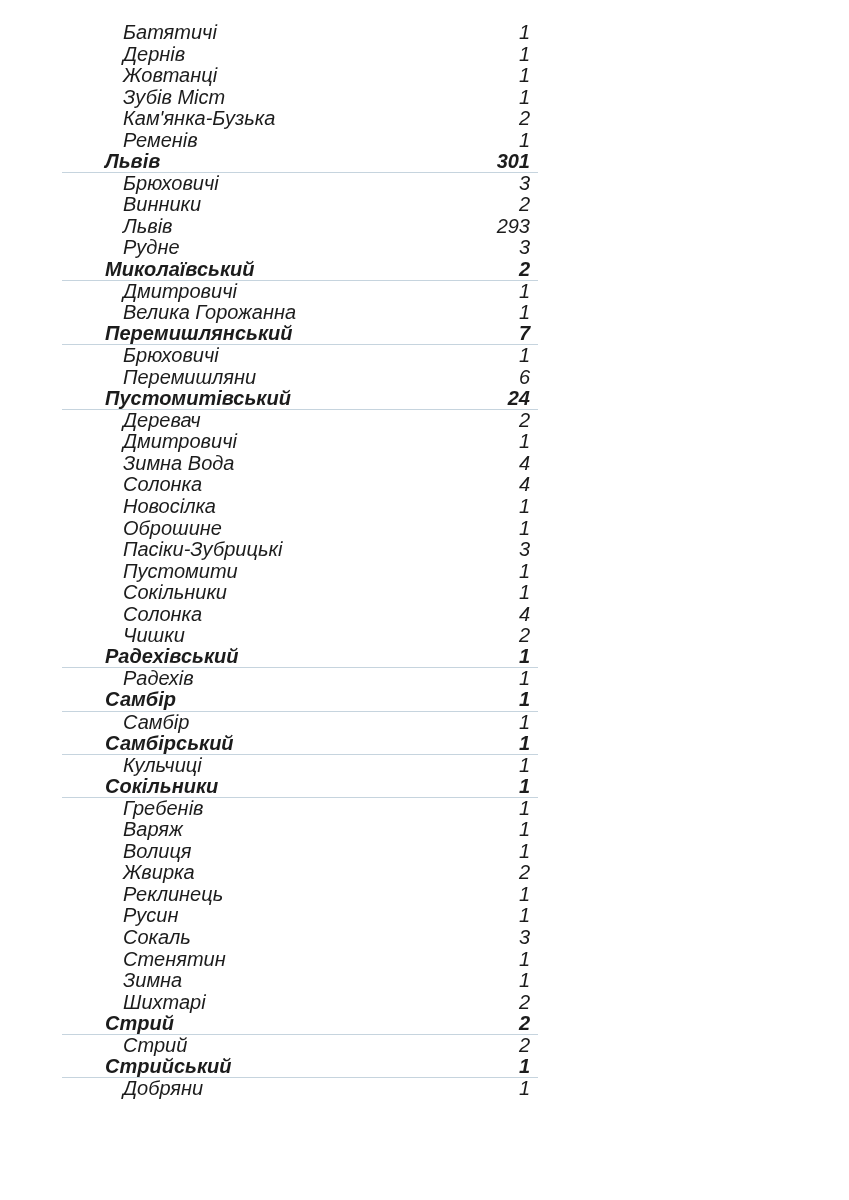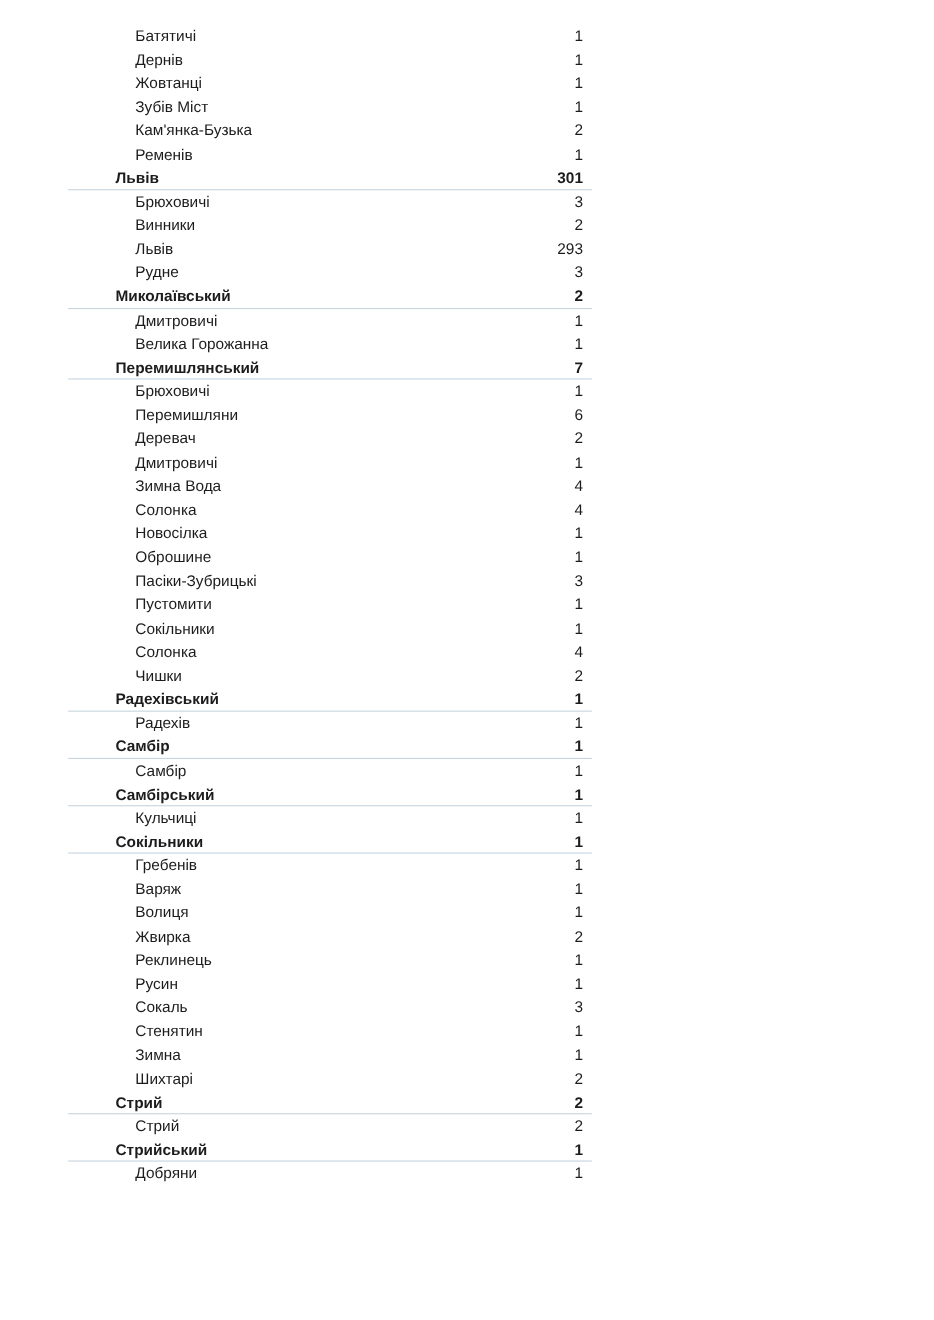--- a/index.html
+++ b/index.html
@@ -16,25 +16,26 @@
     overflow: hidden;
   }
   .doc-table {
     position: absolute;
     left: 62px;
     top: 22px;
     width: 476px;
   }
   .row {
     display: flex;
-    align-items: flex-start;
+    align-items: center;
     height: 21.56px;
-    font-size: 14px;
+    font-size: 20px;
     line-height: 21.56px;
     box-sizing: border-box;
+    font-style: italic;
   }
   .row .name {
     padding-left: 61px;
     white-space: nowrap;
   }
   .row .value {
     margin-left: auto;
     padding-right: 8px;
     white-space: nowrap;
   }
@@ -111,20 +112,24 @@
       <span class="value">7</span>
     </div>
     <div class="row settlement">
       <span class="name">Брюховичі</span>
       <span class="value">1</span>
     </div>
     <div class="row settlement">
       <span class="name">Перемишляни</span>
       <span class="value">6</span>
     </div>
+    <div class="row district">
+      <span class="name">Пустомитівський</span>
+      <span class="value">24</span>
+    </div>
     <div class="row settlement">
       <span class="name">Деревач</span>
       <span class="value">2</span>
     </div>
     <div class="row settlement">
       <span class="name">Дмитровичі</span>
       <span class="value">1</span>
     </div>
     <div class="row settlement">
       <span class="name">Зимна Вода</span>

